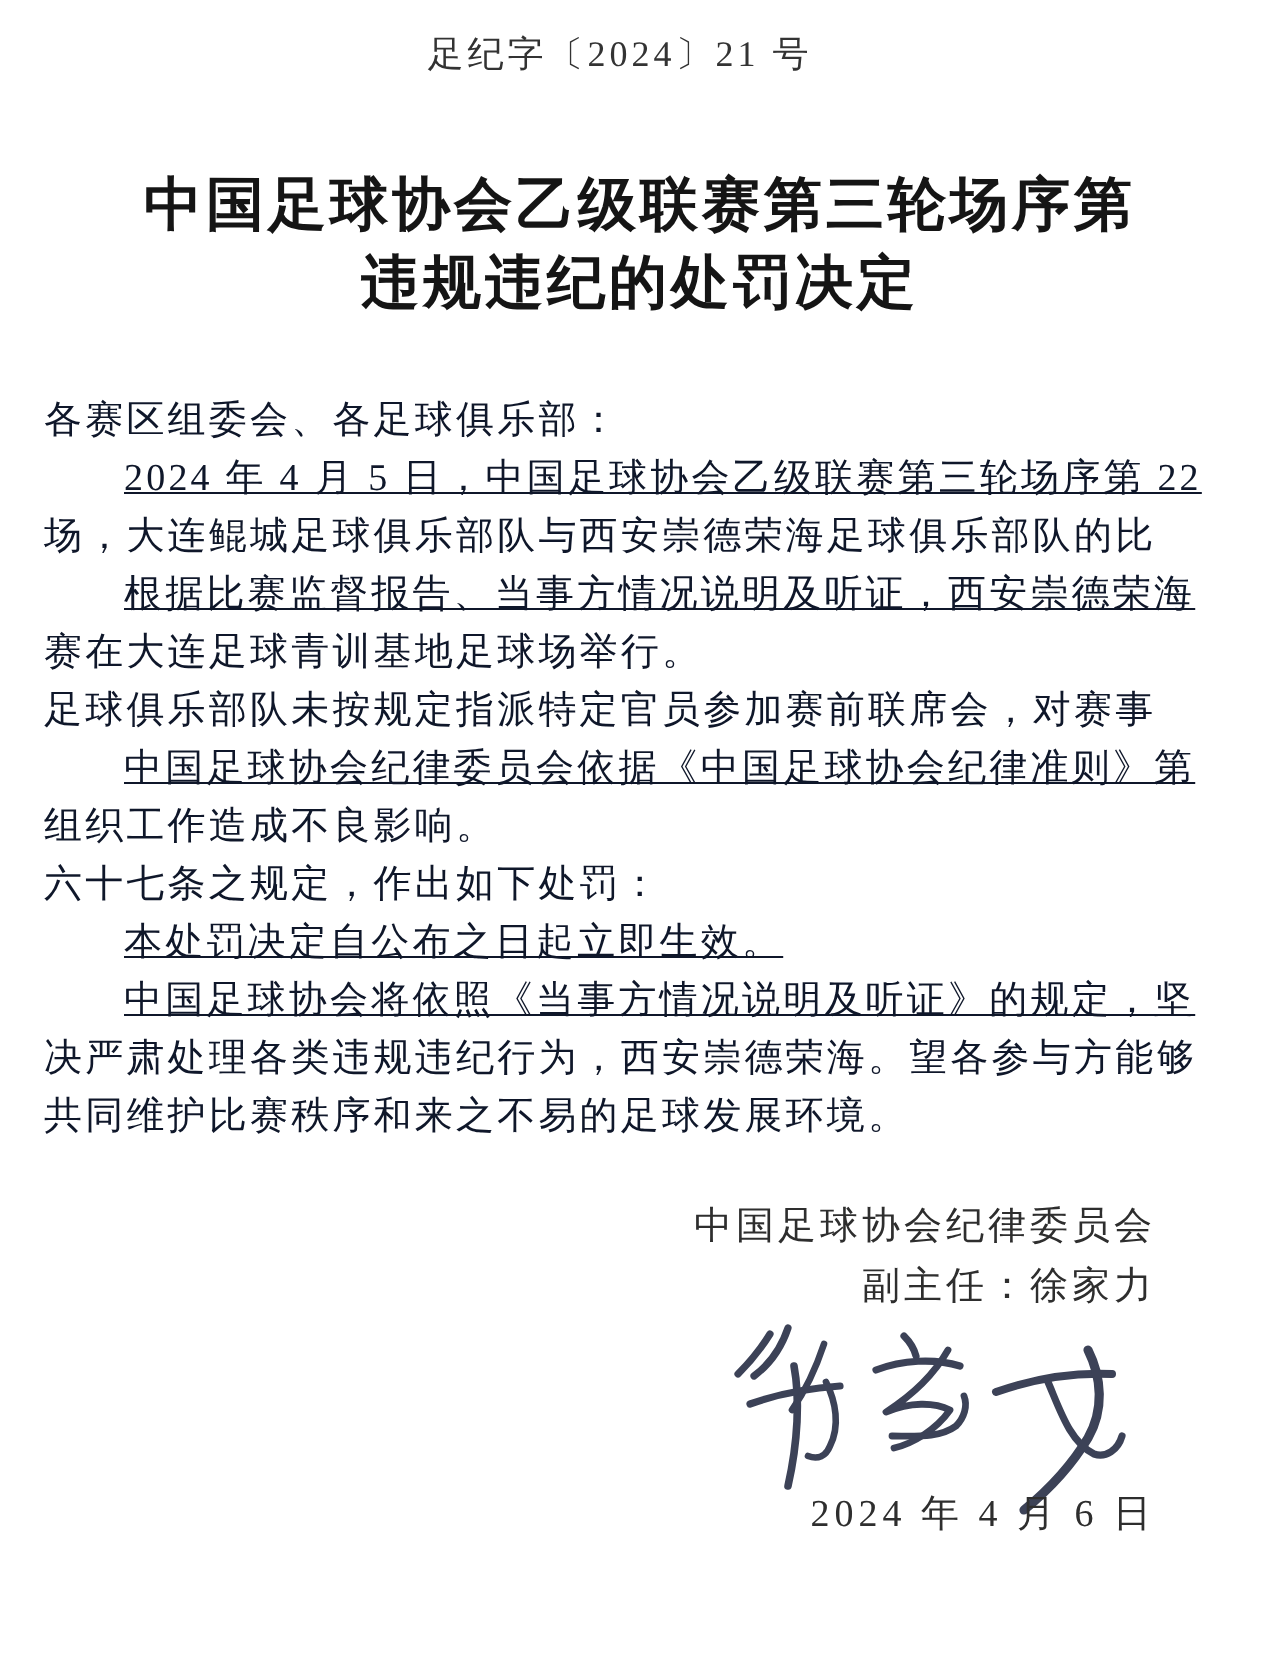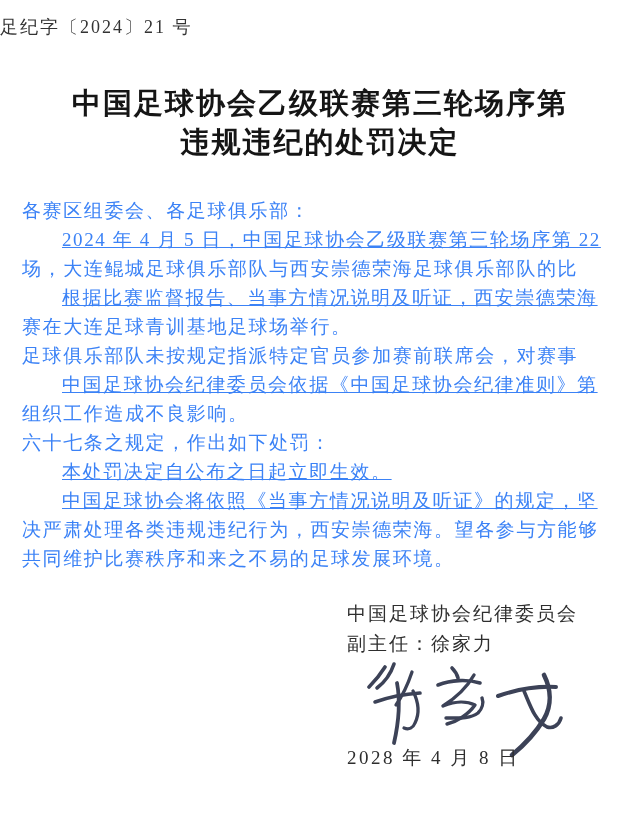--- a/index.html
+++ b/index.html
@@ -7,51 +7,51 @@
     position: relative;
     width: 640px;
     height: 829px;
     background: #ffffff;
     font-family: "Liberation Serif", serif;
     color: #2e2e2e;
     overflow: hidden;
     box-sizing: border-box;
   }
   .doc-number {
-    text-align: left;
+    text-align: center;
     padding: 15px 20px 0 0;
     font-size: 18px;
     letter-spacing: 2px;
     color: #333333;
   }
   .title {
     margin-top: 45px;
     text-align: center;
     font-weight: bold;
     color: #151515;
     font-size: 29px;
     line-height: 39px;
     letter-spacing: 2px;
   }
   .body-text {
     margin-top: 34px;
     padding: 0 18px 0 22px;
     font-size: 19px;
     line-height: 29px;
     letter-spacing: 1.6px;
-    color: #3b82f6;
+    color: #0f172a;
   }
   .body-text .line { white-space: nowrap; }
   .body-text .line.indent { padding-left: 40px; text-decoration: underline; }
   .closing {
     margin-top: 26px;
     margin-left: auto;
     margin-right: 62px;
     width: max-content;
-    text-align: left;
+    text-align: right;
     font-size: 19px;
     line-height: 30px;
     letter-spacing: 2px;
     color: #2e2e2e;
   }
   .signature-wrap {
     margin-top: 2px;
     margin-right: -18px;
     height: 96px;
   }
@@ -109,16 +109,16 @@
         <path d="M71,24 C84,19 100,18 113,22" stroke-width="3.6"></path>
         <path d="M107,14 C99,28 87,38 76,45 C88,40 100,40 108,44 C101,54 89,61 80,63" stroke-width="3.4"></path>
         <path d="M79,57 C91,57 103,58 111,52 C115,48 117,42 115,37" stroke-width="3.4"></path>
 
         <path d="M131,35 C148,29 168,25 189,26" stroke-width="4"></path>
         <path d="M177,14 C184,28 185,44 177,58 C168,73 156,85 145,94" stroke-width="4.6"></path>
         <path d="M157,30 C163,44 168,60 180,66 C186,68 192,64 194,57" stroke-width="3.6"></path>
       </svg>
     </div>
 
-    <div class="sig-date">2028 年 4 月 8 日</div>
+    <div class="sig-date">2024 年 4 月 6 日</div>
   </div>
 
 </div>
 
 </body></html>

